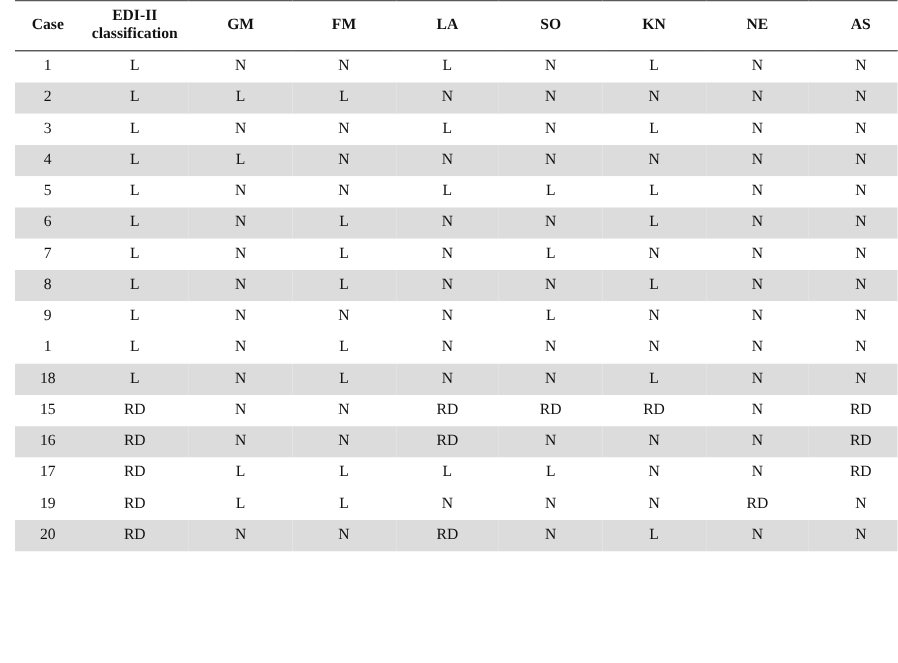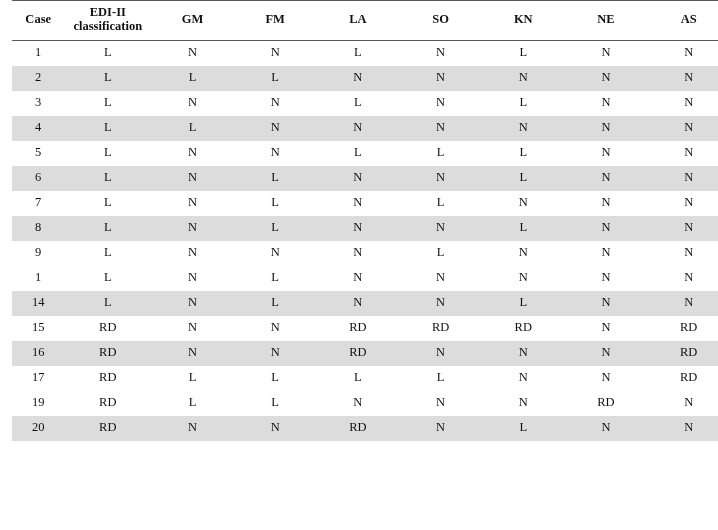--- a/index.html
+++ b/index.html
@@ -190,21 +190,21 @@
           <td>L</td>
           <td>N</td>
           <td>L</td>
           <td>N</td>
           <td>N</td>
           <td>N</td>
           <td>N</td>
           <td>N</td>
         </tr>
         <tr class="even">
-          <td>14</td>
+          <td>18</td>
           <td>L</td>
           <td>N</td>
           <td>L</td>
           <td>N</td>
           <td>N</td>
           <td>L</td>
           <td>N</td>
           <td>N</td>
         </tr>
         <tr class="odd">

